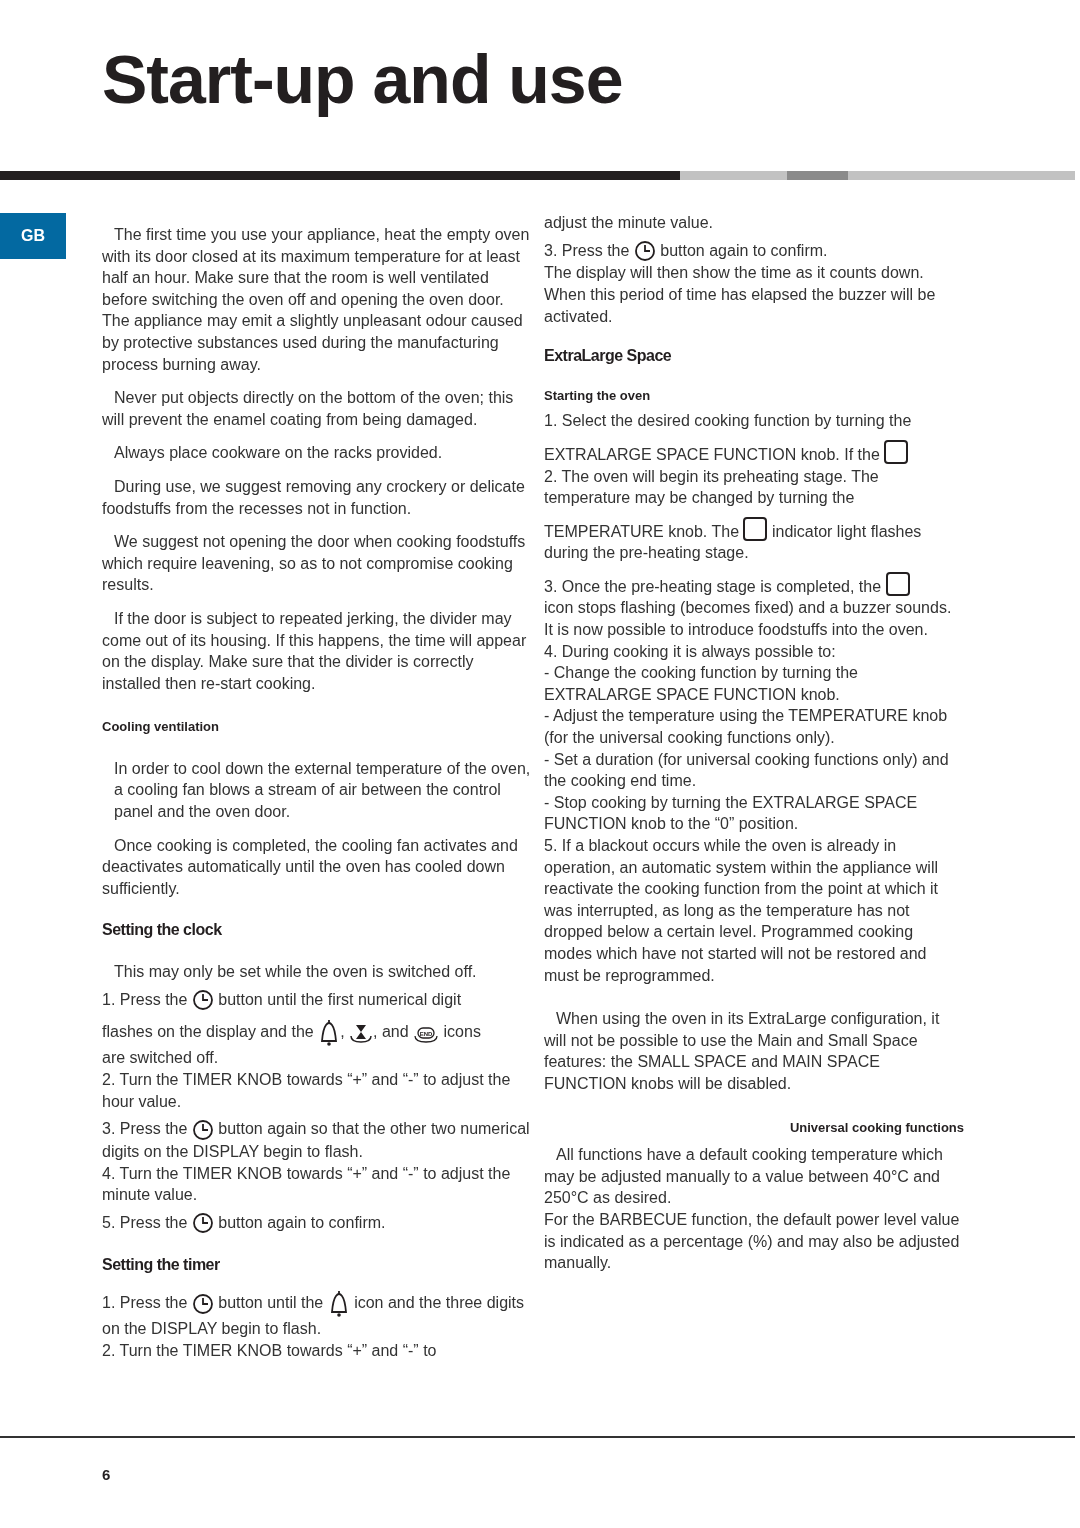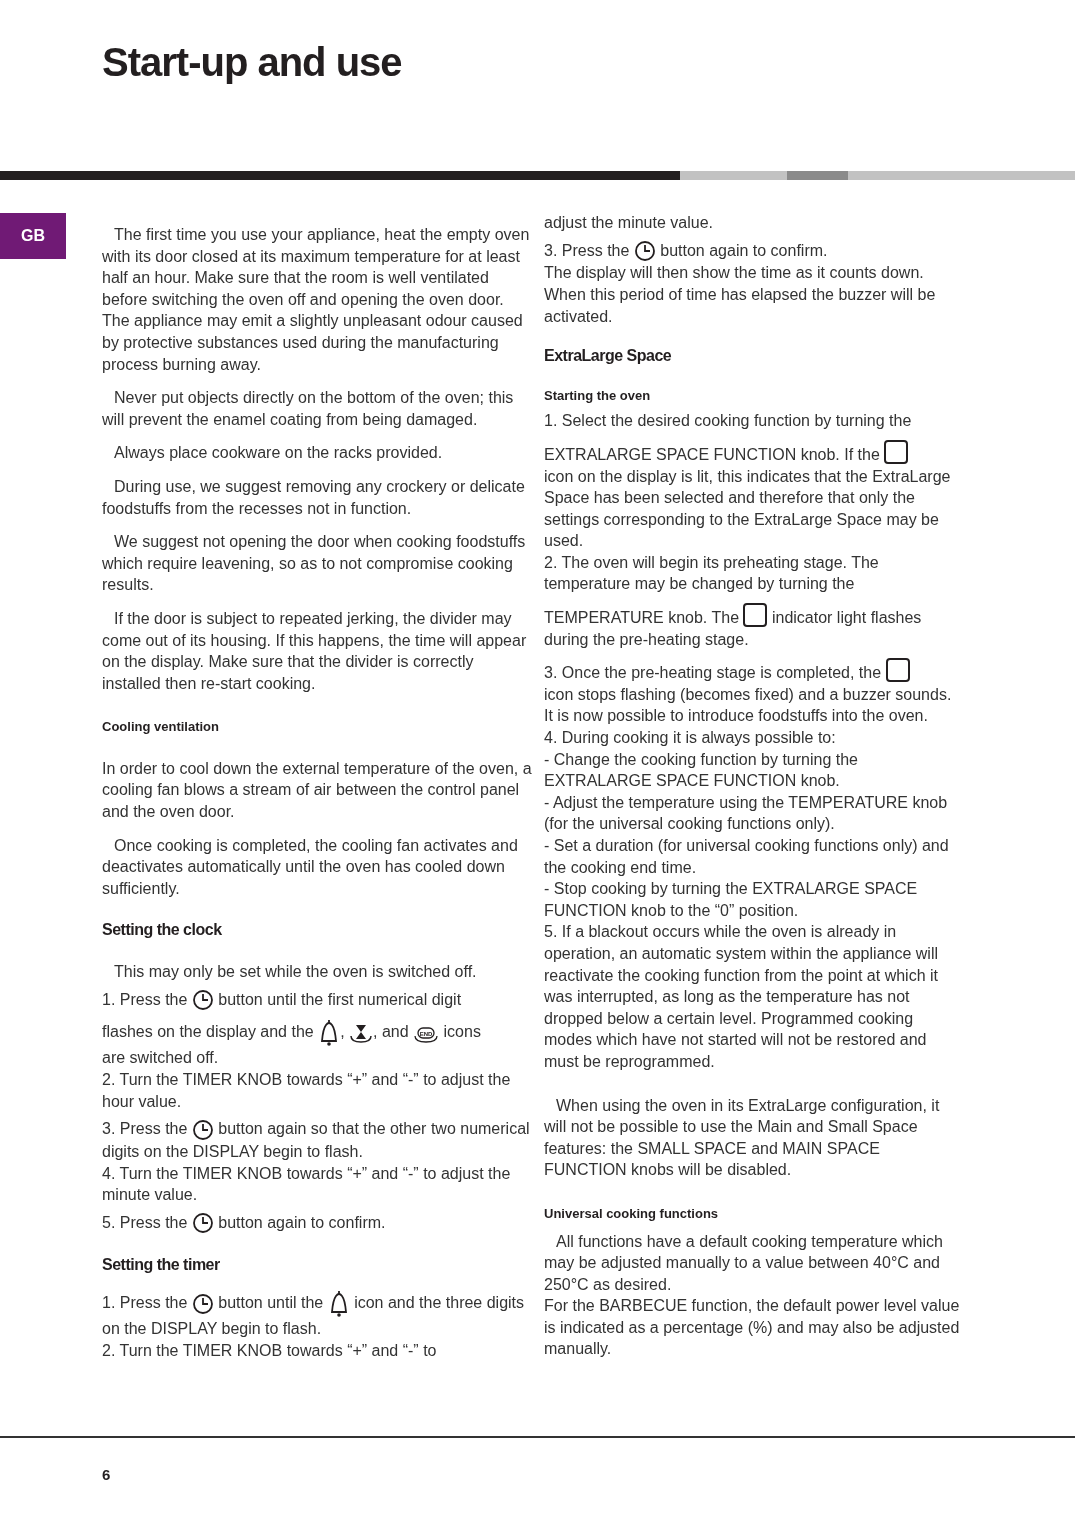--- a/index.html
+++ b/index.html
@@ -1,23 +1,23 @@
 <!DOCTYPE html>
 <html><head>
 <meta charset="utf-8">
 <style>
   html,body{margin:0;padding:0;background:#fff;}
   body{width:1080px;height:1528px;position:relative;overflow:hidden;font-family:"Liberation Sans",sans-serif;color:#2b2b2b;}
-  .title{position:absolute;left:102px;top:40px;font-size:40px;font-weight:bold;color:#231f20;letter-spacing:-1px;margin:0;}
+  .title{position:absolute;left:102px;top:40px;font-size:68px;font-weight:bold;color:#231f20;letter-spacing:-1px;margin:0;}
   .topbar{position:absolute;left:0;top:171px;width:1075px;height:9px;}
   .topbar .dark{position:absolute;left:0;top:0;width:680px;height:9px;background:#231f20;}
   .topbar .light1{position:absolute;left:680px;top:0;width:107px;height:9px;background:#c2c2c2;}
   .topbar .mid{position:absolute;left:787px;top:0;width:61px;height:9px;background:#8a8a8a;}
   .topbar .light2{position:absolute;left:848px;top:0;width:227px;height:9px;background:#c2c2c2;}
-  .gb{position:absolute;left:0;top:213px;width:66px;height:46px;background:#701a75;color:#fff;font-weight:bold;font-size:16px;display:flex;align-items:center;justify-content:center;}
+  .gb{position:absolute;left:0;top:213px;width:66px;height:46px;background:#0369a1;color:#fff;font-weight:bold;font-size:16px;display:flex;align-items:center;justify-content:center;}
   .col{position:absolute;font-size:16px;line-height:21.6px;color:#333;}
   .col1{left:102px;top:212px;width:430px;}
   .col2{left:544px;top:212px;width:420px;}
   p{margin:0;}
   .ind{text-indent:12px;margin-top:12px;}
   h3{font-size:13px;font-weight:bold;margin:0;color:#231f20;}
   h2{font-size:16px;font-weight:bold;margin:0;color:#231f20;letter-spacing:-0.5px;}
   .ic{display:inline-block;vertical-align:middle;}
   .sq{display:inline-block;width:24px;height:24px;border:2px solid #231f20;border-radius:4px;vertical-align:-4px;box-sizing:border-box;}
   .botline{position:absolute;left:0;top:1436px;width:1075px;height:2px;background:#333;}
@@ -37,21 +37,21 @@
 
 <div class="col col1">
   <p class="ind">The first time you use your appliance, heat the empty oven with its door closed at its maximum temperature for at least half an hour. Make sure that the room is well ventilated before switching the oven off and opening the oven door. The appliance may emit a slightly unpleasant odour caused by protective substances used during the manufacturing process burning away.</p>
   <p class="ind">Never put objects directly on the bottom of the oven; this will prevent the enamel coating from being damaged.</p>
   <p class="ind">Always place cookware on the racks provided.</p>
   <p class="ind">During use, we suggest removing any crockery or delicate foodstuffs from the recesses not in function.</p>
   <p class="ind">We suggest not opening the door when cooking foodstuffs which require leavening, so as to not compromise cooking results.</p>
   <p class="ind">If the door is subject to repeated jerking, the divider may come out of its housing. If this happens, the time will appear on the display. Make sure that the divider is correctly installed then re-start cooking.</p>
 
   <h3 style="margin-top:22px;">Cooling ventilation</h3>
-  <p style="margin-top:20px;">In order to cool down the external temperature of the oven, a cooling fan blows a stream of air between the control panel and the oven door.</p>
+  <p style="margin-top:20px;margin-left:12px;">In order to cool down the external temperature of the oven, a cooling fan blows a stream of air between the control panel and the oven door.</p>
   <p class="ind">Once cooking is completed, the cooling fan activates and deactivates automatically until the oven has cooled down sufficiently.</p>
 
   <h2 style="margin-top:20px;">Setting the clock</h2>
   <p class="ind" style="margin-top:20px;">This may only be set while the oven is switched off.</p>
   <p style="margin-top:6px;">
     <span>1. Press the</span>
     <svg class="ic" width="22" height="22" viewBox="0 0 22 22">
         <circle cx="11" cy="11" r="9" fill="none" stroke="#231f20" stroke-width="1.8"></circle>
         <path d="M11 5v6h5" fill="none" stroke="#231f20" stroke-width="1.8"></path>
       </svg>
@@ -122,33 +122,32 @@
         <path d="M11 5v6h5" fill="none" stroke="#231f20" stroke-width="1.8"></path>
       </svg>
     <span>button again to confirm.</span>
   </p>
   <p>The display will then show the time as it counts down. When this period of time has elapsed the buzzer will be activated.</p>
 
   <h2 style="margin-top:18px;">ExtraLarge Space</h2>
   <h3 style="margin-top:18px;">Starting the oven</h3>
   <p style="margin-top:4px;">1. Select the desired cooking function by turning the</p>
   <p style="margin-top:8px;"><span>EXTRALARGE SPACE FUNCTION knob. If the</span> <span class="sq"></span></p>
-  <p>icon on the display is lit, this indicates that the ExtraLarge Space has been selected and therefore that only the settings corresponding to the ExtraLarge Space may be used.</p>
   <p>2. The oven will begin its preheating stage. The temperature may be changed by turning the</p>
   <p style="margin-top:8px;"><span>TEMPERATURE knob. The</span> <span class="sq"></span> <span>indicator light flashes</span></p>
   <p>during the pre-heating stage.</p>
   <p style="margin-top:8px;"><span>3. Once the pre-heating stage is completed, the</span> <span class="sq"></span></p>
   <p>icon stops flashing (becomes fixed) and a buzzer sounds. It is now possible to introduce foodstuffs into the oven.</p>
   <p>4. During cooking it is always possible to:</p>
   <p>- Change the cooking function by turning the EXTRALARGE SPACE FUNCTION knob.</p>
   <p>- Adjust the temperature using the TEMPERATURE knob (for the universal cooking functions only).</p>
   <p>- Set a duration (for universal cooking functions only) and the cooking end time.</p>
   <p>- Stop cooking by turning the EXTRALARGE SPACE FUNCTION knob to the “0” position.</p>
   <p>5. If a blackout occurs while the oven is already in operation, an automatic system within the appliance will reactivate the cooking function from the point at which it was interrupted, as long as the temperature has not dropped below a certain level. Programmed cooking modes which have not started will not be restored and must be reprogrammed.</p>
   <p class="ind" style="margin-top:22px;">When using the oven in its ExtraLarge configuration, it will not be possible to use the Main and Small Space features: the SMALL SPACE and MAIN SPACE FUNCTION knobs will be disabled.</p>
 
-  <h3 style="margin-top:22px;">Universal cooking functions</h3>
+  <h3 style="margin-top:22px;text-align:right;">Universal cooking functions</h3>
   <p class="ind" style="margin-top:6px;">All functions have a default cooking temperature which may be adjusted manually to a value between 40°C and 250°C as desired.</p>
   <p>For the BARBECUE function, the default power level value is indicated as a percentage (%) and may also be adjusted manually.</p>
 </div>
 
 <div class="botline"></div>
 <div class="pagenum">6</div>
 
 </body></html>

